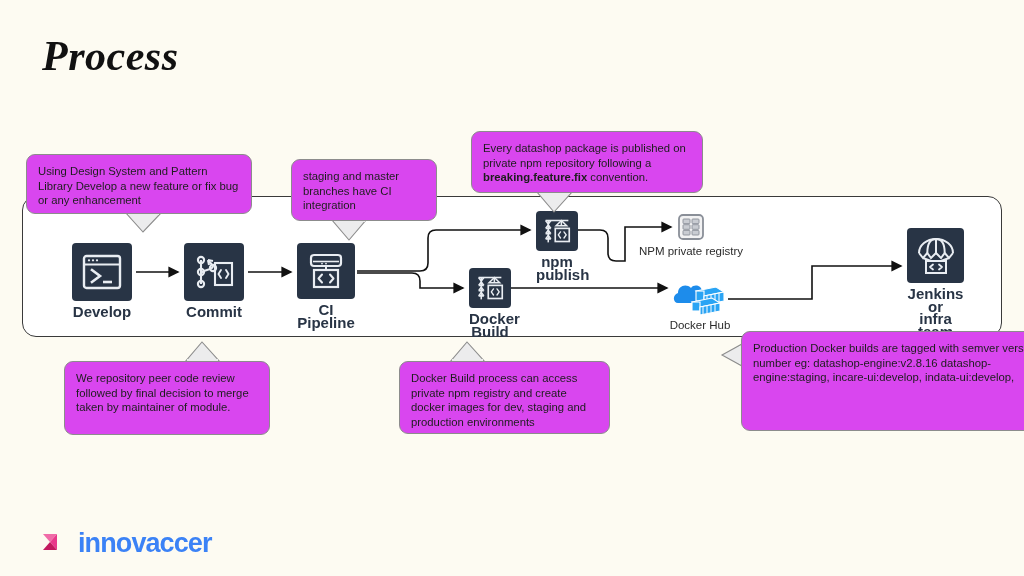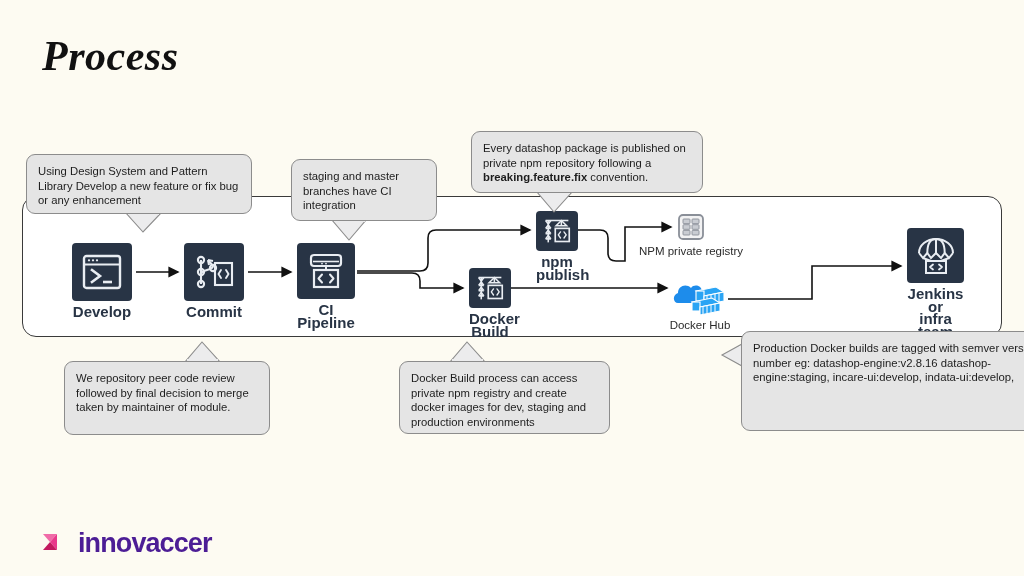--- a/index.html
+++ b/index.html
@@ -111,21 +111,21 @@
     position: absolute;
     left: 50%;
     transform: translateX(-50%);
     white-space: nowrap;
     margin-top: 4px;
   }
 
   
   .callout {
     position: absolute;
-    background: #e5e5e5;
+    background: #d946ef;
     border: 1.1px solid #8c8c8c;
     border-radius: 9px;
     box-sizing: border-box;
     color: #1d1d1d;
     font-size: 11.3px;
     line-height: 14.6px;
     padding: 9px 11px;
   }
   .callout b { font-weight: bold; }
 
@@ -141,21 +141,21 @@
     position: absolute;
     left: 40px;
     top: 527px;
     height: 32px;
     display: flex;
     align-items: center;
   }
   #logo-wordmark {
     font-size: 27px;
     font-weight: bold;
-    color: #4c1d95;
+    color: #3b82f6;
     letter-spacing: -0.9px;
     margin-left: 6px;
     line-height: 1;
   }
 </style>
 </head>
 <body>
 
 <div id="slide">
 

